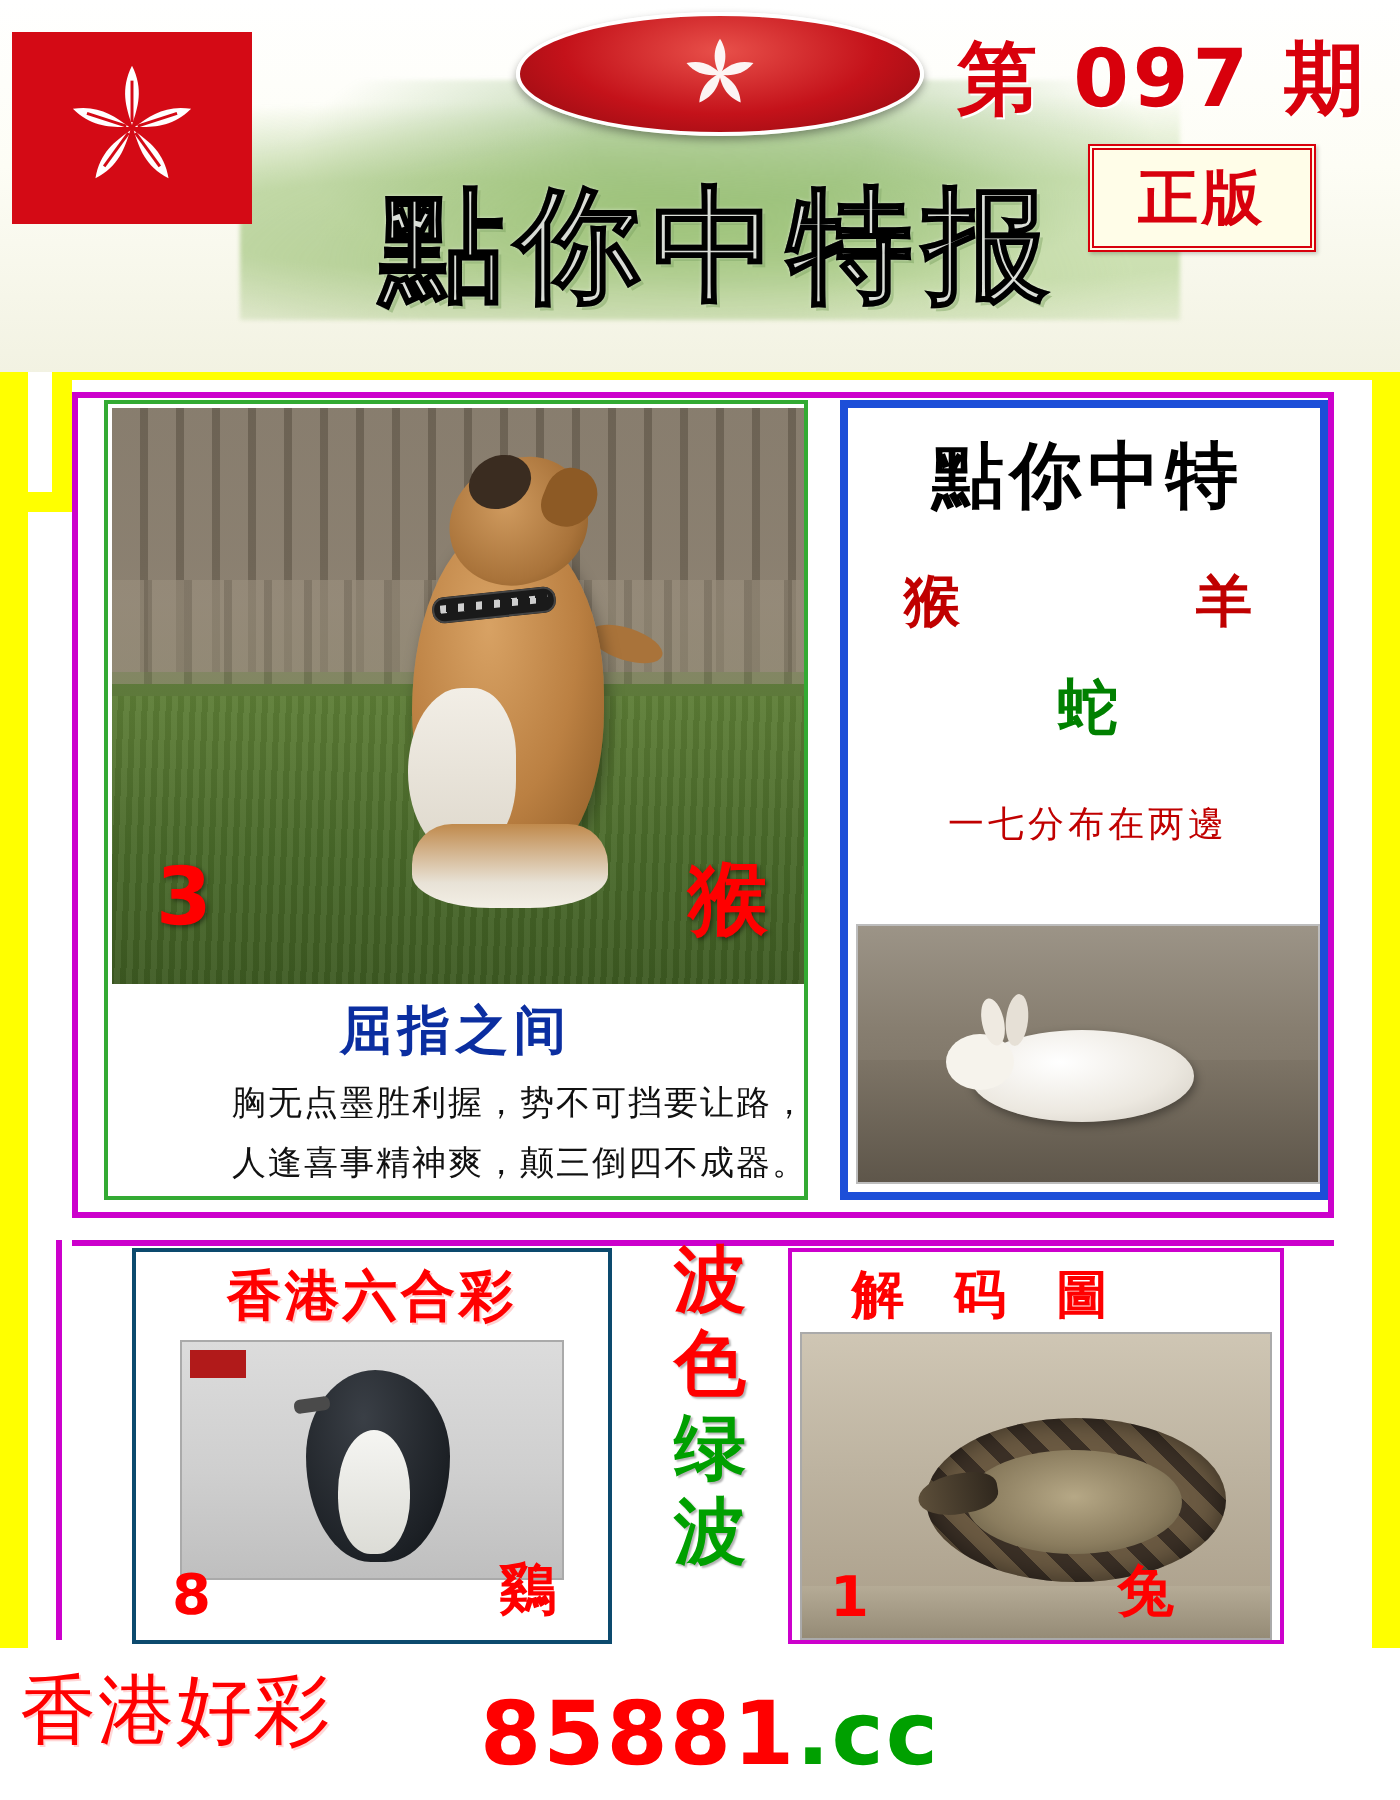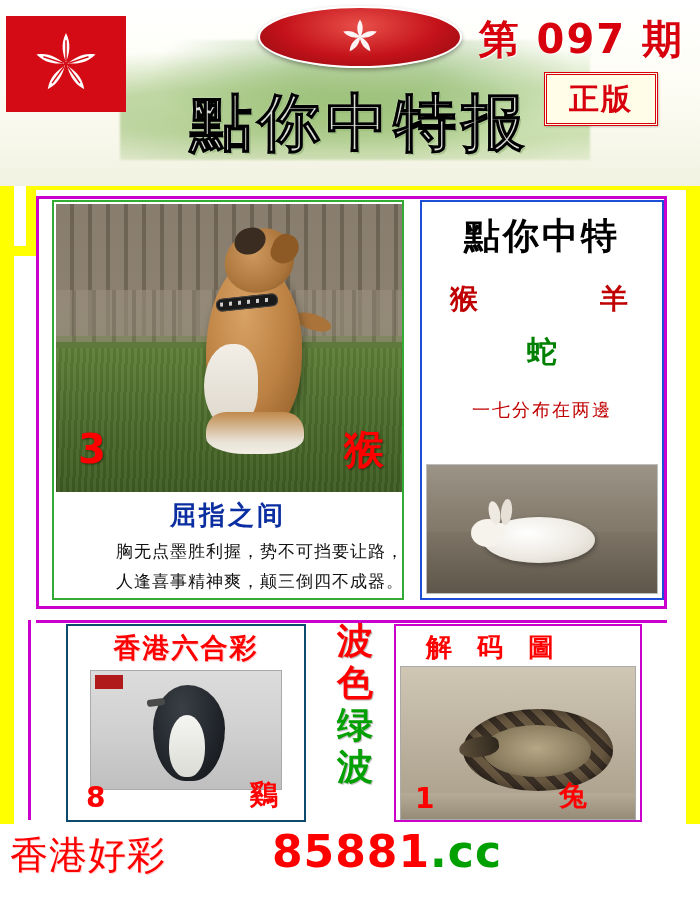--- a/index.html
+++ b/index.html
@@ -188,21 +188,21 @@
   .poem-line{
     position:absolute;left:0;width:348px;text-align:center;
     font-size:17px;color:#111;letter-spacing:1px;margin-left:32px;
   }
   .poem-line.l1{top:338px;}
   .poem-line.l2{top:368px;}
 
   
   .right-card{
     position:absolute;left:420px;top:200px;width:244px;height:400px;
-    border:2px solid #1d4ed8;background:#fff;box-sizing:border-box;
+    border:4px solid #1d4ed8;background:#fff;box-sizing:border-box;
   }
   .right-title{
     position:absolute;left:0;top:10px;width:240px;text-align:center;
     font-size:36px;font-weight:bold;color:#000;letter-spacing:3px;
   }
   .right-z1{position:absolute;left:28px;top:78px;font-size:28px;color:#c00000;font-weight:bold;}
   .right-z2{position:absolute;right:34px;top:78px;font-size:28px;color:#c00000;font-weight:bold;}
   .right-z3{position:absolute;left:0;top:130px;width:240px;text-align:center;font-size:30px;color:#008000;font-weight:bold;}
   .right-sub{
     position:absolute;left:0;top:196px;width:240px;text-align:center;
@@ -336,22 +336,22 @@
   .footer{
     position:absolute;left:0;top:824px;width:700px;height:76px;
     background:#ffffff;
   }
   .footer-text{
     position:absolute;left:10px;top:6px;
     font-size:38px;font-weight:normal;color:#ff0000;letter-spacing:1px;
     text-shadow:1px 1px 0 #ffd6d6;
   }
   .footer-url{
-    position:absolute;left:240px;top:2px;
-    font-size:44px;font-weight:bold;color:#ff0000;letter-spacing:1px;margin-left:32px;
+    position:absolute;left:240px;top:18px;
+    font-size:44px;font-weight:bold;color:#ff0000;letter-spacing:1px;
   }
   .footer-url .dotcc{color:#00a000;}
   .left-strip-inner{
     position:absolute;left:14px;top:186px;width:12px;height:60px;
     background:#ffffff;
   }
   .yellow-left-block{
     position:absolute;left:0;top:186px;width:36px;height:70px;background:#ffff00;
   }
   .magenta-vert{

